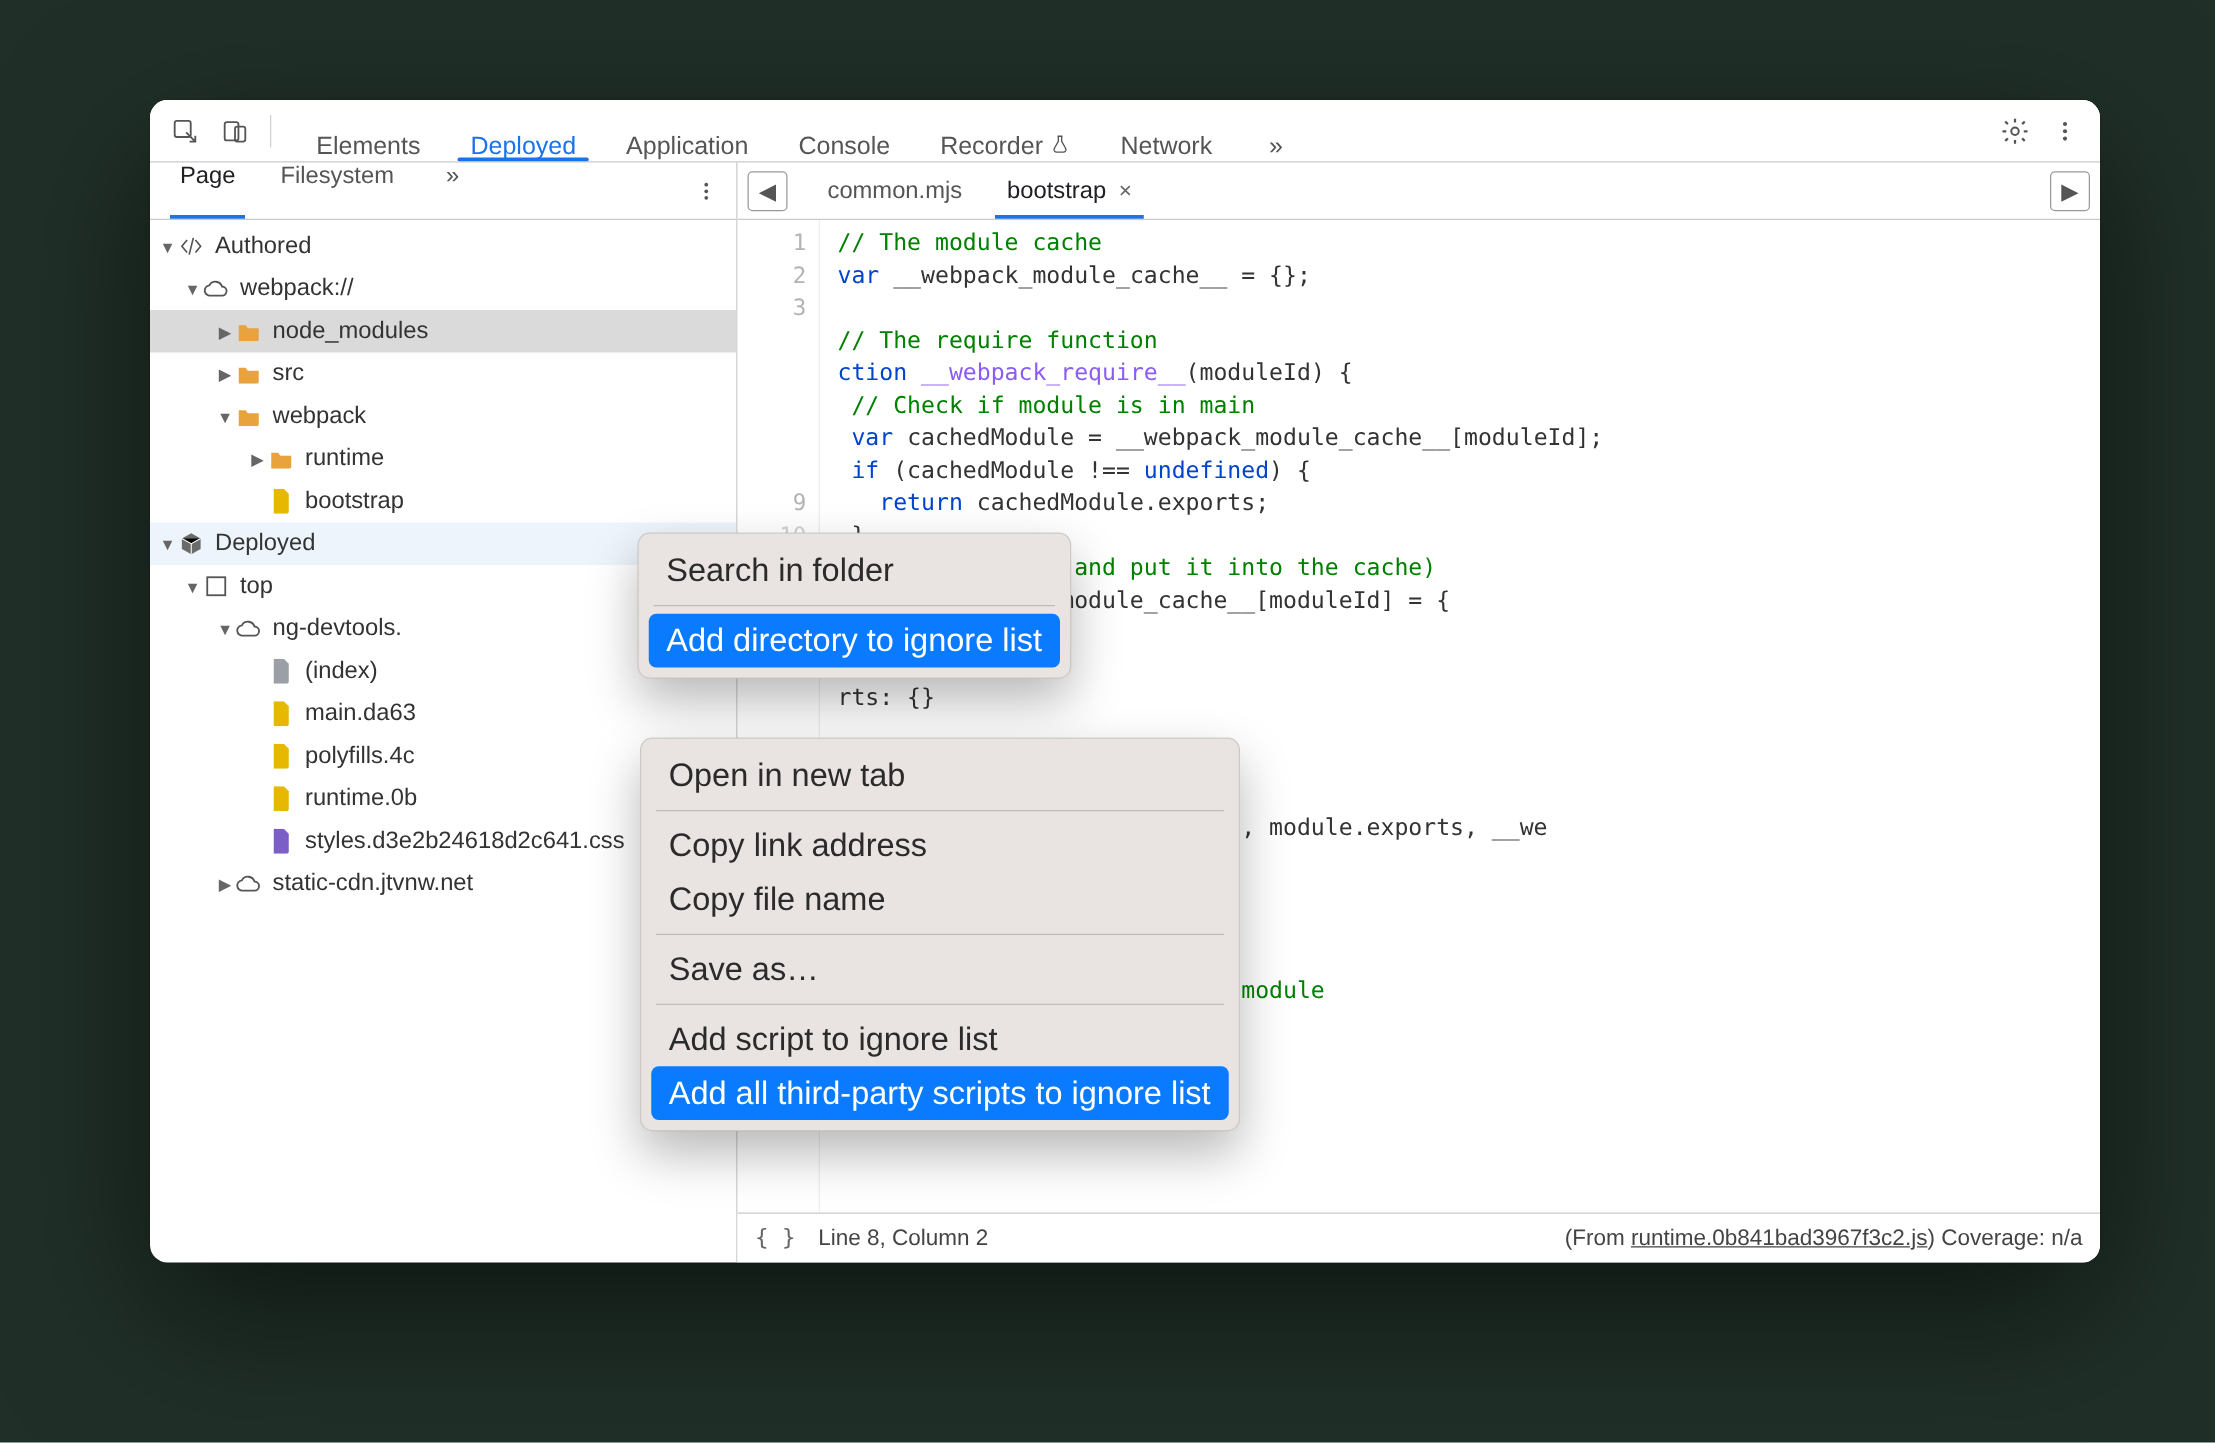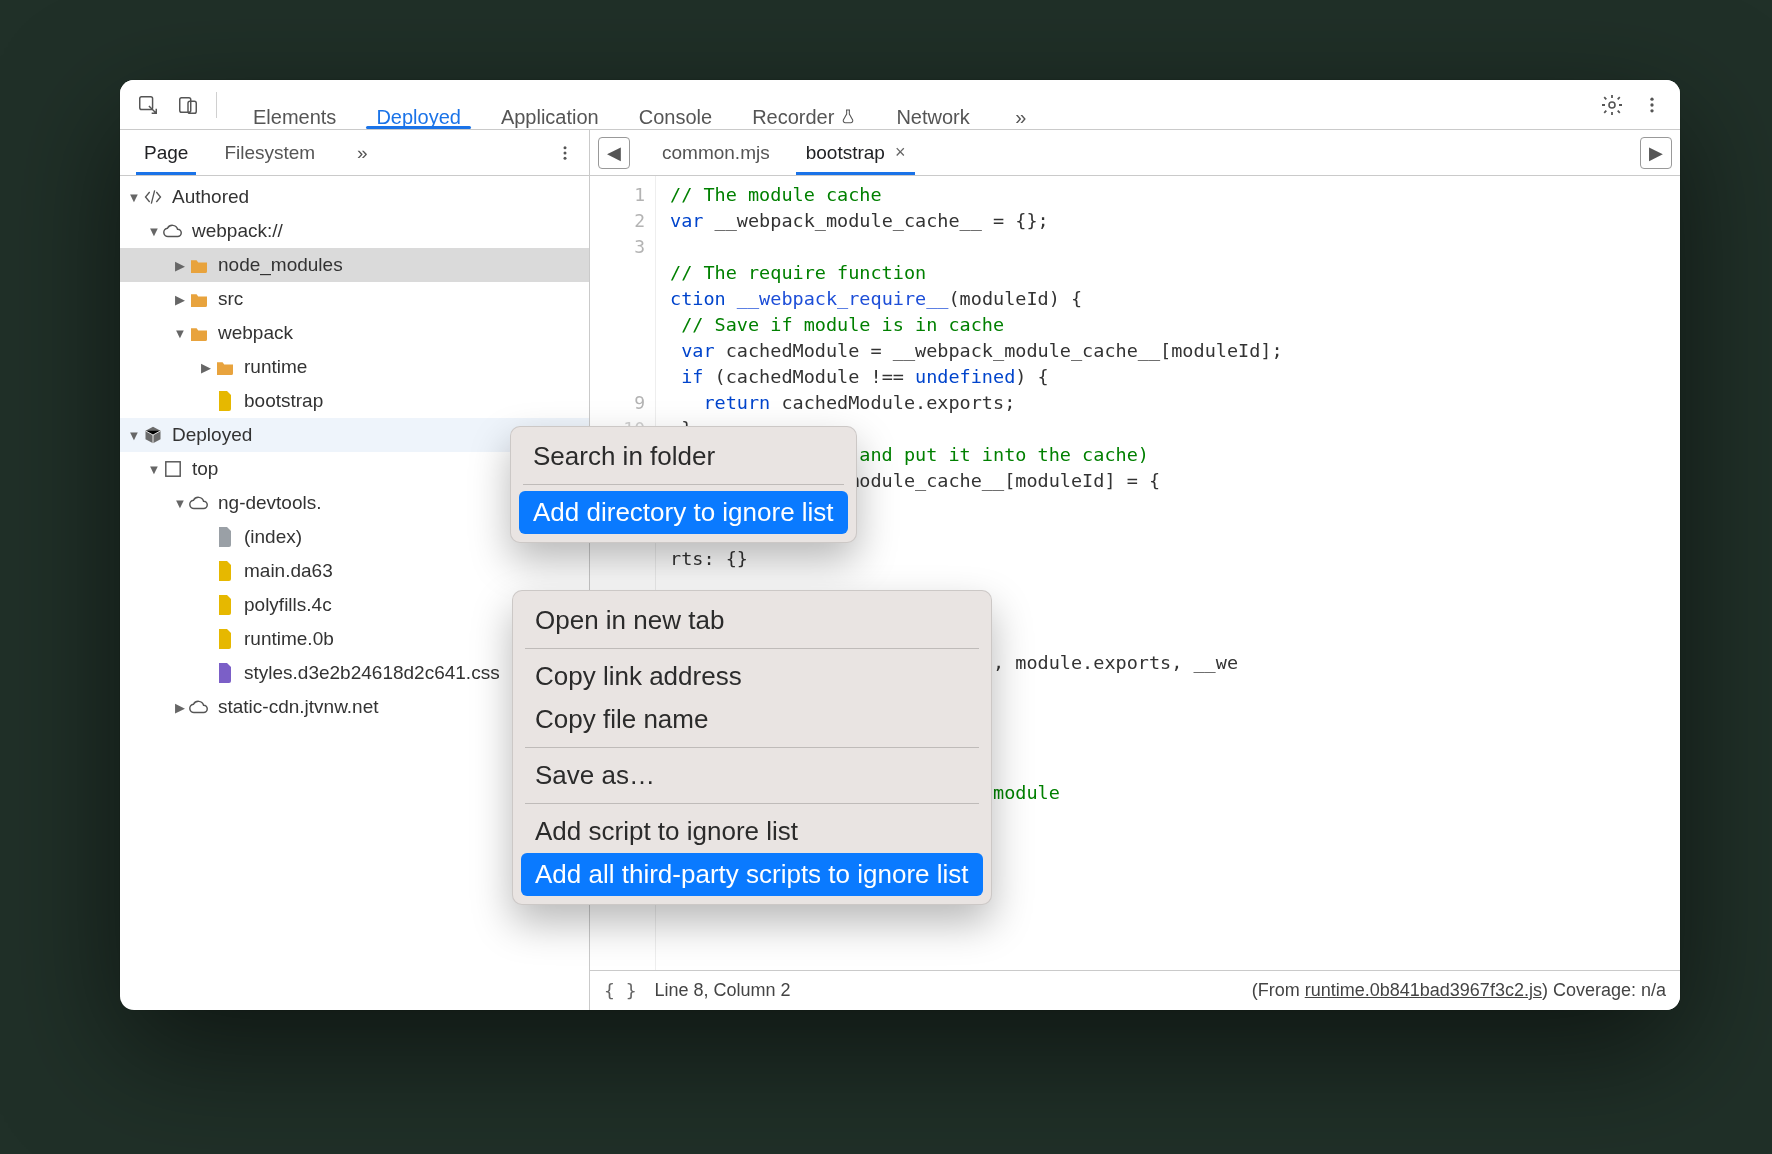--- a/index.html
+++ b/index.html
@@ -109,21 +109,21 @@
   .sidebar {
     width: 470px; min-width:470px;
     display:flex; flex-direction:column;
     border-right:1px solid var(--border);
   }
   .side-tabs {
     height:46px; display:flex; align-items:center; border-bottom:1px solid var(--border);
     padding: 0 6px; gap:0;
   }
   .side-tab {
-    padding:0 18px; height:100%; display:flex; align-items:center; font-size:19px;
+    padding:0 18px; height:100%; display:flex; font-size:19px;
     color:#555; position:relative;
   }
   .side-tab.active { color:#202124; font-weight:500; }
   .side-tab.active::after {
     content:""; position:absolute; left:10px; right:10px; bottom:0; height:3px;
     background:var(--accent);
   }
   .side-tabs .spacer { flex:1; }
 
   .tree { flex:1; overflow:auto; padding-top:4px; font-size:19px; }
@@ -169,21 +169,21 @@
     color:#b3b3b3; text-align:right; padding: 6px 10px 0 0;
   }
   .gutter div { height:26px; line-height:26px; }
   pre.code {
     margin:0; padding:6px 0 0 14px;
     font-family: ui-monospace, Menlo, Consolas, monospace; font-size:18.5px;
     line-height:26px; white-space:pre; overflow:hidden;
   }
   .c-cm { color: var(--code-green); }
   .c-kw { color: var(--code-keyword); }
-  .c-def { color:#1d4ed8; }
+  .c-def { color:#8b5cf6; }
 
   
   .statusbar {
     height:40px; border-top:1px solid var(--border);
     display:flex; align-items:center; padding:0 14px; gap:18px;
     font-size:18px; color:#444; background:#fff;
   }
   .statusbar .spacer { flex:1; }
   .statusbar a { color:#444; text-decoration:underline; }
 
@@ -504,21 +504,21 @@
               <div></div>
             <div style="color:#d0d0d0">22</div>
               <div>23</div>
               <div>24</div>
           </div>
 <pre class="code"><span class="c-cm">// The module cache</span>
 <span class="c-kw">var</span><span> __webpack_module_cache__ = {};</span>
 
 <span class="c-cm">// The require function</span>
 <span class="c-kw">ction</span><span class="c-def"> __webpack_require__</span><span>(moduleId) {</span>
-<span class="c-cm"> // Save if module is in cache</span>
+<span class="c-cm"> // Check if module is in main</span>
 <span class="c-kw"> var</span><span> cachedModule = __webpack_module_cache__[moduleId];</span>
 <span class="c-kw"> if</span><span> (cachedModule !== </span><span class="c-kw">undefined</span><span>) {</span>
 <span class="c-kw">   return</span><span> cachedModule.exports;</span>
 <span> }</span>
 <span class="c-cm">te a new module (and put it into the cache)</span>
 <span>ule = __webpack_module_cache__[moduleId] = {</span>
 <span> moduleId,</span>
 <span>ded: </span><span class="c-kw">false</span><span>,</span>
 <span>rts: {}</span>
 

